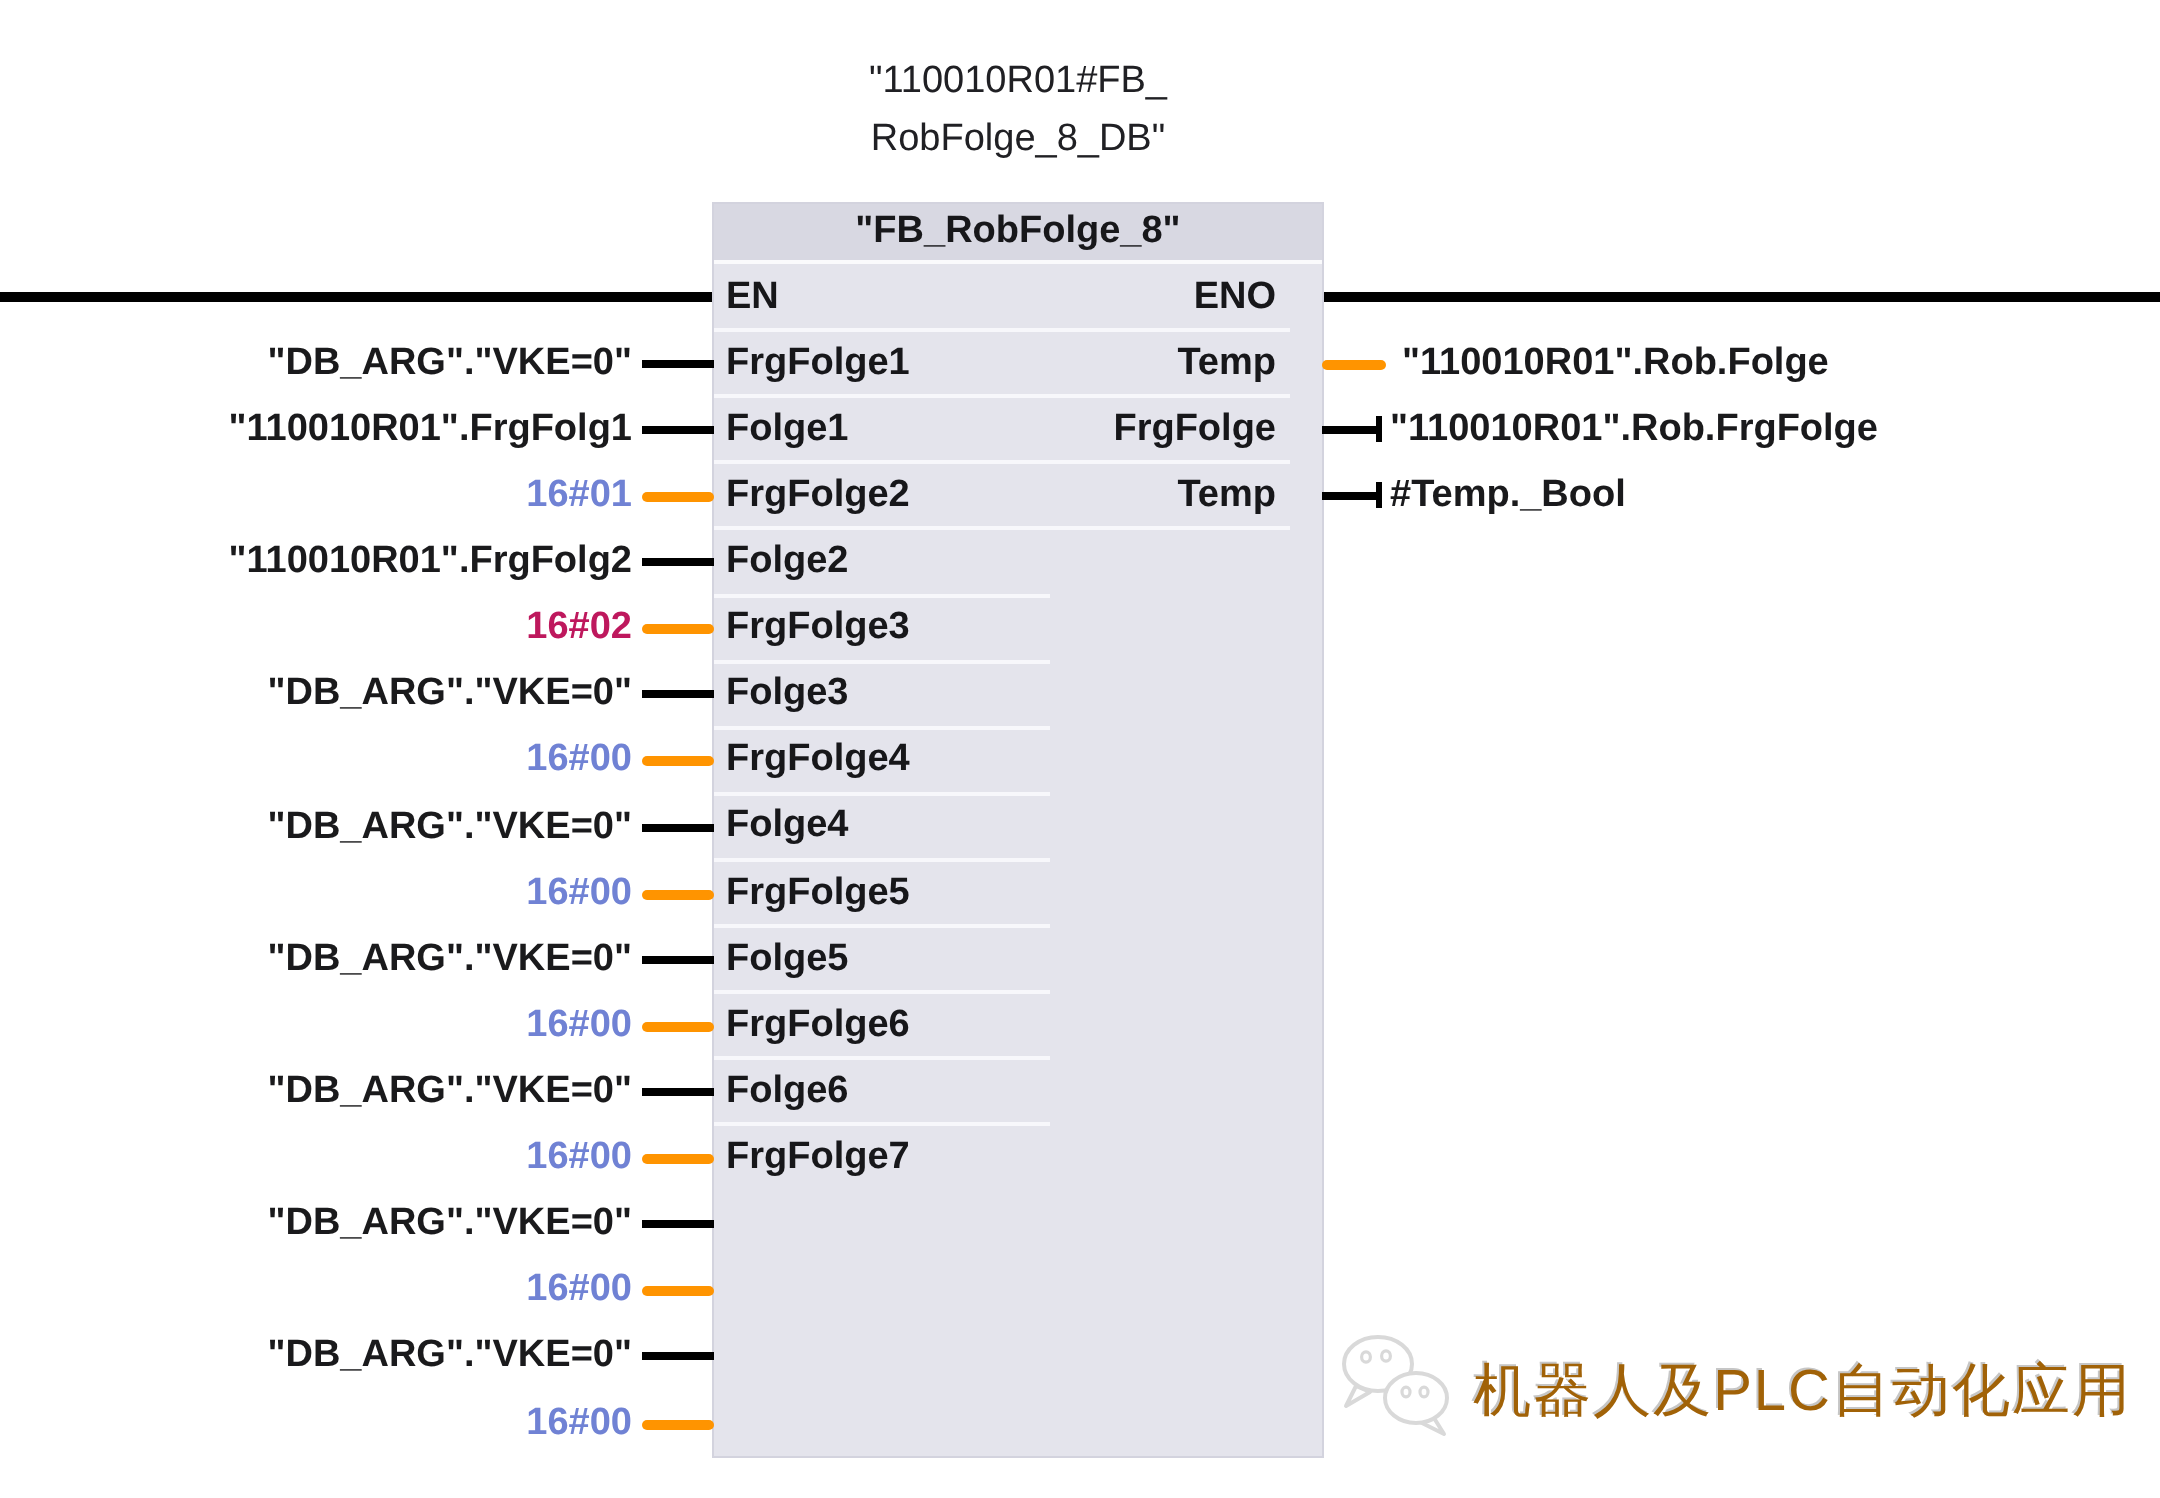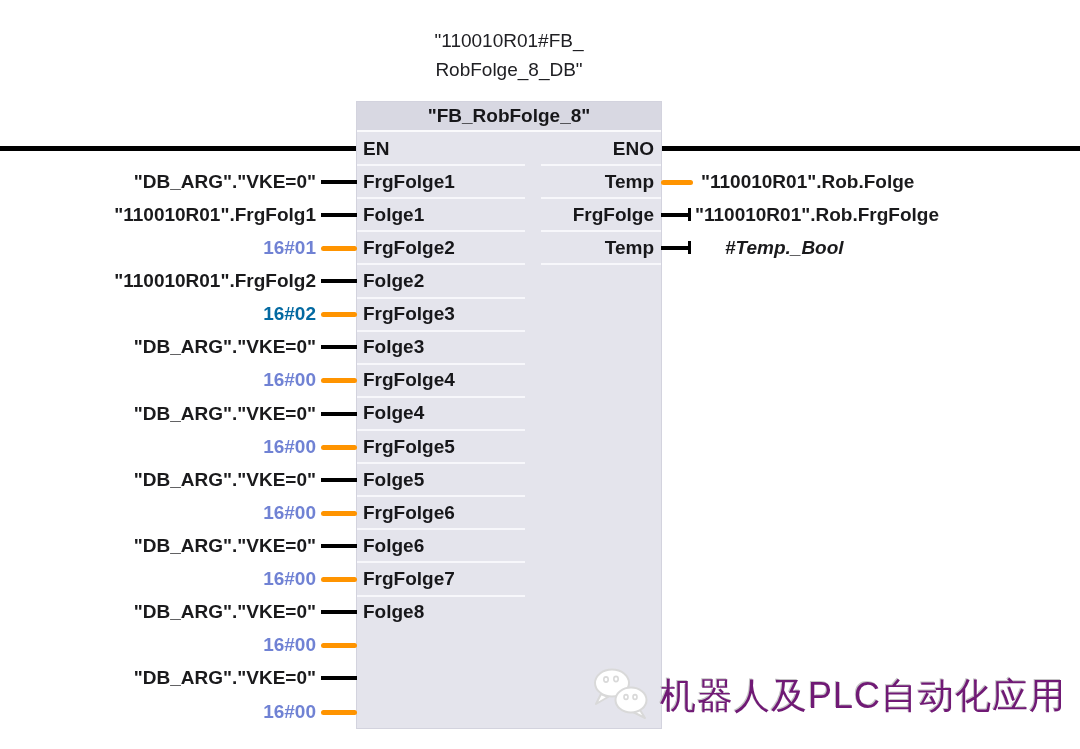--- a/index.html
+++ b/index.html
@@ -7,35 +7,35 @@
           font-family:"Liberation Sans","DejaVu Sans",sans-serif;}
   .rail{position:absolute;height:5px;background:#000;}
   .db-header{position:absolute;left:357px;top:26px;width:304px;text-align:center;
              font-size:19px;line-height:29px;color:#202024;font-weight:400;}
   .fb{position:absolute;left:357px;top:102px;width:304px;height:626px;
       background:#e4e4ec;box-shadow:0 0 0 1px #d3d3de;}
   .fb-title{height:28px;line-height:28px;border-bottom:2px solid #fafafc;
             text-align:center;font-weight:bold;font-size:19px;color:#17171a;background:#d8d8e2;}
   .fb-body{position:relative;height:596px;text-align:right;}
   .col-l{position:absolute;left:0;top:0;width:168px;}
-  .col-r{position:absolute;right:0;top:0;width:120px;}
+  .col-r{position:absolute;right:16px;top:0;width:120px;}
   .cell{height:33.11px;display:flex;align-items:center;position:relative;
         font-weight:bold;font-size:19px;color:#17171a;white-space:nowrap;}
   .col-l .cell{padding-left:6px;}
   .col-r .cell{justify-content:flex-end;padding-right:7px;}
   .cell.sep::before{content:"";position:absolute;top:-1px;left:0;right:0;height:2px;background:#f7f7fb;}
   .cell.sep-b::after{content:"";position:absolute;bottom:-1px;left:0;right:0;height:2px;background:#f7f7fb;}
   .opd{position:absolute;height:24px;line-height:24px;font-size:19px;font-weight:bold;
        color:#1a1a1c;white-space:nowrap;}
   .opd-l{right:764px;}
   .wire{position:absolute;height:4px;background:#000;}
   .wire-byte{height:5px;border-radius:2.5px;}
   .tick{position:absolute;width:3px;height:13px;background:#000;}
   .watermark{position:absolute;right:14px;bottom:24px;display:flex;align-items:center;gap:6px;}
-  .watermark-text{font-size:36px;letter-spacing:1px;color:#701a75;
+  .watermark-text{font-size:29px;letter-spacing:1px;color:#a16207;
                   text-shadow:1px 1px 0 #ffffff,-1px -1px 0 #c6c6c6;}
 </style>
 </head>
 <body>
 
 <div class="canvas">
 
   <div class="rail" style="left:0;top:146px;width:357px;"></div>
   <div class="rail" style="left:661px;top:146px;width:419px;"></div>
 
@@ -55,21 +55,20 @@
         <div class="cell sep">Folge2</div>
         <div class="cell sep">FrgFolge3</div>
         <div class="cell sep">Folge3</div>
         <div class="cell sep">FrgFolge4</div>
         <div class="cell sep">Folge4</div>
         <div class="cell sep">FrgFolge5</div>
         <div class="cell sep">Folge5</div>
         <div class="cell sep">FrgFolge6</div>
         <div class="cell sep">Folge6</div>
         <div class="cell sep">FrgFolge7</div>
-        <div class="cell sep">Folge8</div>
       </div>
       <div class="col-r">
         <div class="cell">ENO</div>
         <div class="cell sep">Temp</div>
         <div class="cell sep">FrgFolge</div>
         <div class="cell sep sep-b">Temp</div>
       </div>
     </div>
   </div>
 
@@ -78,21 +77,21 @@
 
   <div class="opd opd-l" style="top:203px;">"110010R01".FrgFolg1</div>
   <div class="wire wire-bool" style="top: 213px; left: 321px; width: 36px; background: rgb(0, 0, 0);"></div>
 
   <div class="opd opd-l val-blue" style="top: 236px; color: rgb(112, 130, 212);">16#01</div>
   <div class="wire wire-byte" style="top: 246px; left: 321px; width: 36px; background: rgb(255, 148, 0);"></div>
 
   <div class="opd opd-l" style="top:269px;">"110010R01".FrgFolg2</div>
   <div class="wire wire-bool" style="top: 279px; left: 321px; width: 36px; background: rgb(0, 0, 0);"></div>
 
-  <div class="opd opd-l val-blue" style="top: 302px; color: #0369a1;">16#02</div>
+  <div class="opd opd-l val-blue" style="top: 302px; color: #be185d;">16#02</div>
   <div class="wire wire-byte" style="top: 312px; left: 321px; width: 36px; background: rgb(255, 148, 0);"></div>
 
   <div class="opd opd-l" style="top:335px;">"DB_ARG"."VKE=0"</div>
   <div class="wire wire-bool" style="top: 345px; left: 321px; width: 36px; background: rgb(0, 0, 0);"></div>
 
   <div class="opd opd-l val-blue" style="top: 368px; color: rgb(112, 130, 212);">16#00</div>
   <div class="wire wire-byte" style="top: 378px; left: 321px; width: 36px; background: rgb(255, 148, 0);"></div>
 
   <div class="opd opd-l" style="top:402px;">"DB_ARG"."VKE=0"</div>
   <div class="wire wire-bool" style="top: 412px; left: 321px; width: 36px; background: rgb(0, 0, 0);"></div>
@@ -126,21 +125,21 @@
 
   <div class="wire wire-byte" style="top: 180px; left: 661px; width: 32px; background: rgb(255, 148, 0);"></div>
   <div class="opd" style="top:170px;left:701px;">"110010R01".Rob.Folge</div>
 
   <div class="wire wire-bool" style="top: 213px; left: 661px; width: 27px; background: rgb(0, 0, 0);"></div>
   <div class="tick" style="top:208px;left:688px;"></div>
   <div class="opd" style="top:203px;left:695px;">"110010R01".Rob.FrgFolge</div>
 
   <div class="wire wire-bool" style="top: 246px; left: 661px; width: 27px; background: rgb(0, 0, 0);"></div>
   <div class="tick" style="top:241px;left:688px;"></div>
-  <div class="opd" style="top:236px;left:725px;font-style:italic;">#Temp._Bool</div>
+  <div class="opd" style="top:236px;left:695px;">#Temp._Bool</div>
 
   <div class="watermark">
     <span>
       <svg width="66" height="54" viewBox="0 0 66 54">
         <g fill="#ffffff" stroke="#d9d9d9" stroke-width="2" stroke-linejoin="round">
           <path d="M13 27 L8 37 L20 30 Z"></path>
           <ellipse cx="24" cy="16" rx="17" ry="13.5"></ellipse>
           <path d="M52 43 L57 51 L45 45 Z"></path>
           <ellipse cx="43" cy="33" rx="15.5" ry="12.5"></ellipse>
         </g>

